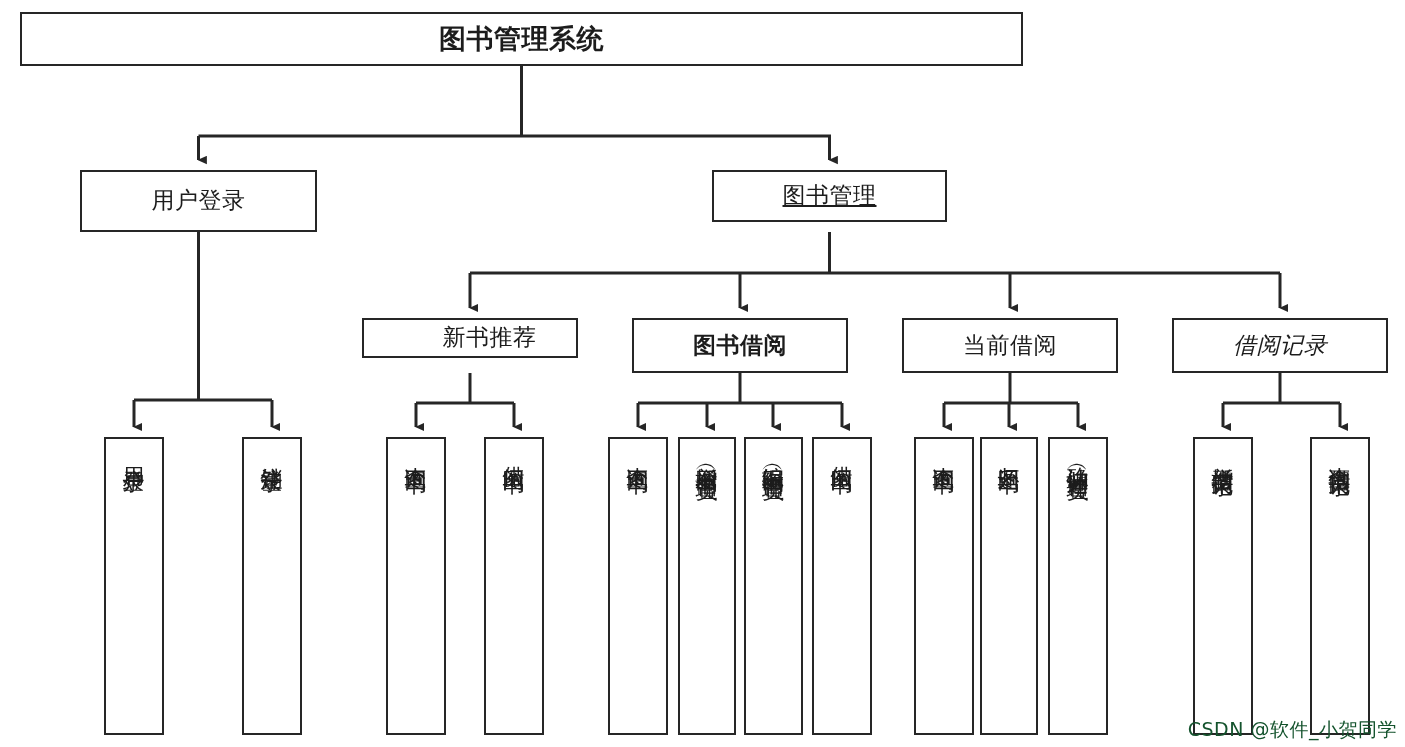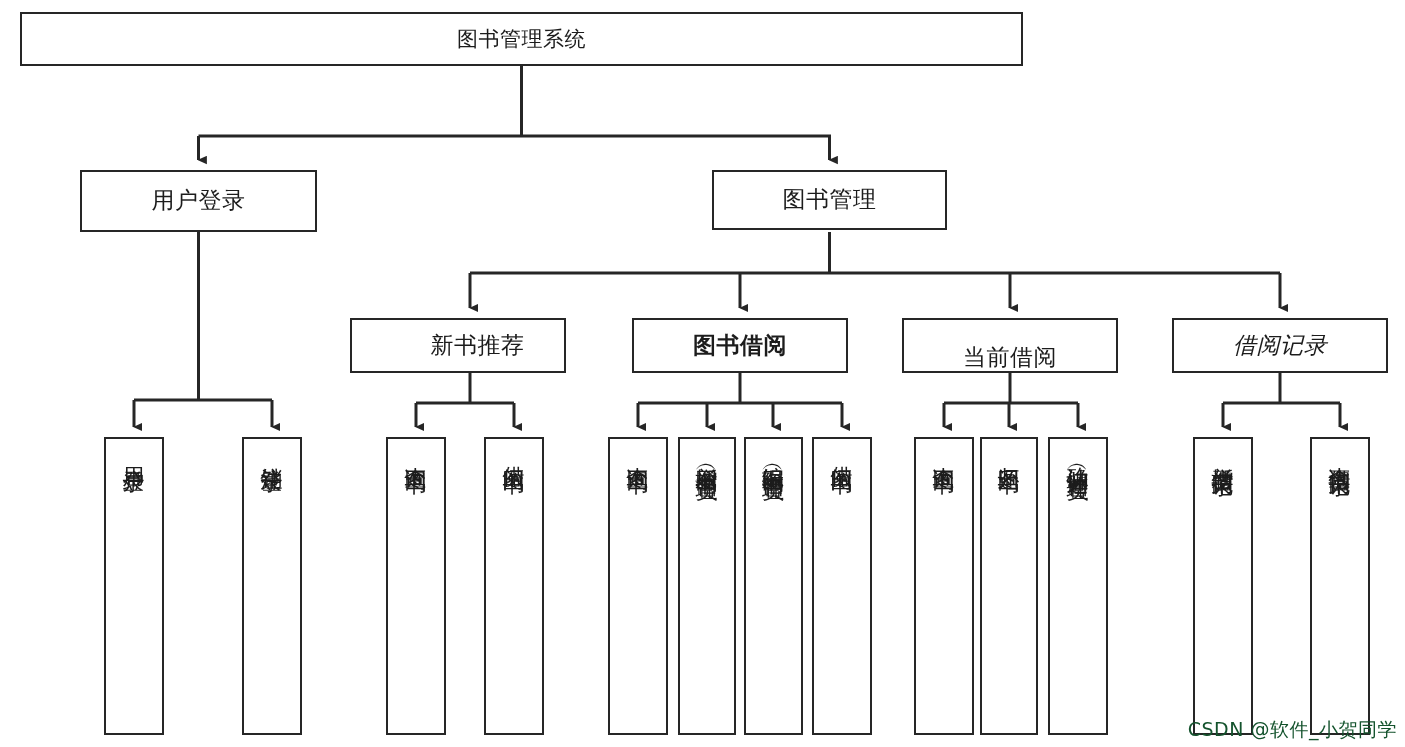--- a/index.html
+++ b/index.html
@@ -41,21 +41,22 @@
     text-align: center;
     line-height: 1.18;
     white-space: nowrap;
   }
   
   .node.horiz .node-label {
     font-size: 23px;
     letter-spacing: 0.5px;
   }
   .node.root .node-label {
-    font-size: 21px;
+    font-size: 27px;
+    font-weight: bold;
   }
   
   .node.vert {
     align-items: flex-start;
     padding-top: 10px;
   }
   .node.vert .node-label {
     writing-mode: vertical-rl;
     text-orientation: upright;
     font-size: 22px;
@@ -129,31 +130,31 @@
     </g>
   </svg>
 
   <div class="node horiz root" id="node-root" style="left: 20px; top: 12px; width: 1003px; height: 54px;">
     <span class="node-label">图书管理系统</span>
   </div>
 
   <div class="node horiz" id="node-l2-0" style="left: 80px; top: 170px; width: 237px; height: 62px;">
     <span class="node-label">用户登录</span>
   </div>
-  <div class="node horiz" id="node-l2-1" style="left: 712px; top: 170px; width: 235px; height: 60px;">
+  <div class="node horiz" id="node-l2-1" style="left: 712px; top: 170px; width: 235px; height: 52px; text-decoration: underline;">
     <span class="node-label">图书管理</span>
   </div>
 
-  <div class="node horiz" id="node-l3-0" style="left: 350px; top: 318px; width: 216px; height: 55px; padding-left: 39px;">
+  <div class="node horiz" id="node-l3-0" style="left: 362px; top: 318px; width: 216px; height: 40px; padding-left: 39px;">
     <span class="node-label">新书推荐</span>
   </div>
   <div class="node horiz" id="node-l3-1" style="left: 632px; top: 318px; width: 216px; height: 55px; font-weight: bold;">
     <span class="node-label">图书借阅</span>
   </div>
-  <div class="node horiz" id="node-l3-2" style="left: 902px; top: 318px; width: 216px; height: 55px; align-items: flex-end;">
+  <div class="node horiz" id="node-l3-2" style="left: 902px; top: 318px; width: 216px; height: 55px;">
     <span class="node-label">当前借阅</span>
   </div>
   <div class="node horiz" id="node-l3-3" style="left: 1172px; top: 318px; width: 216px; height: 55px; font-style: italic;">
     <span class="node-label">借阅记录</span>
   </div>
 
   <div class="node vert" id="node-leaf-0" style="left: 104px; top: 437px; width: 60px; height: 298px;">
     <span class="node-label">用户登录</span>
   </div>
   <div class="node vert" id="node-leaf-1" style="left: 242px; top: 437px; width: 60px; height: 298px;">

